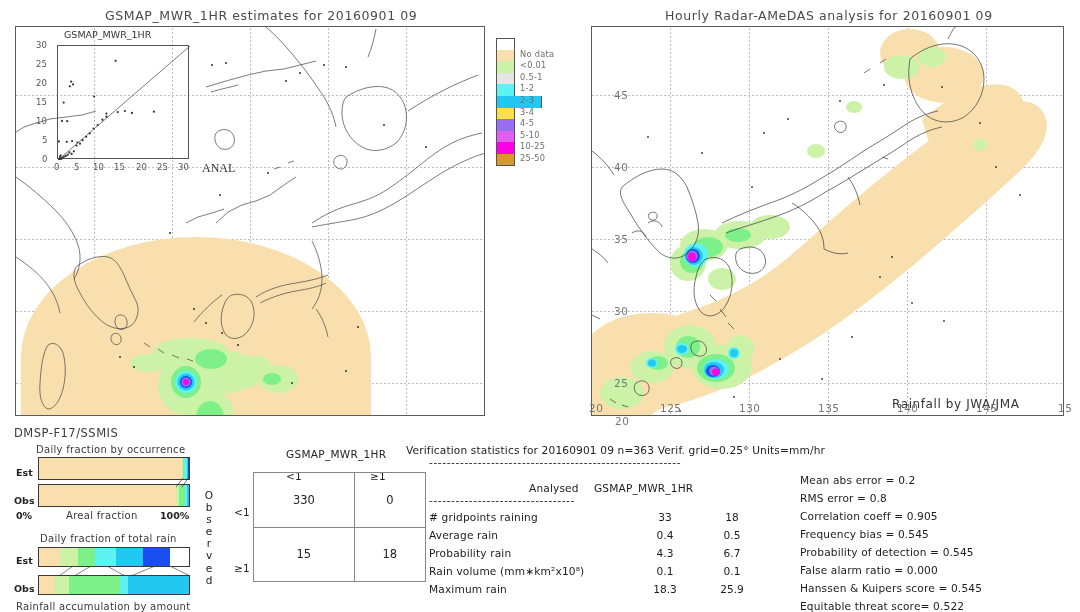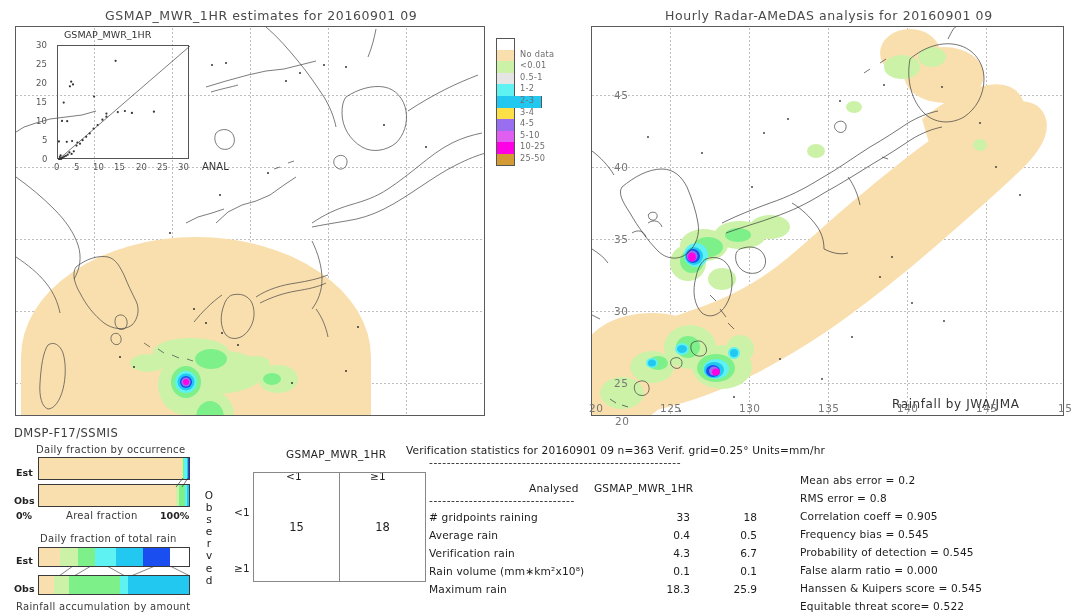--- a/index.html
+++ b/index.html
@@ -74,21 +74,21 @@
   #ctab table { border-collapse: collapse; width:100%; height:100%; }
   #ctab td {
     border:1px solid #888; text-align:center; vertical-align:middle;
     font-size:11.5px; color:#222; font-family:"DejaVu Sans", sans-serif;
   }
   .chead { position:absolute; font-size:10.5px; color:#222; white-space:nowrap; letter-spacing:.3px;}
   .vstack { position:absolute; font-size:10.5px; color:#222; line-height:12.1px; text-align:center; width:12px;}
 
   
   .vtxt { position:absolute; font-size:10.6px; color:#1c1c1c; white-space:nowrap; letter-spacing:.15px; font-family:"DejaVu Sans", sans-serif;}
-  .vnum { position:absolute; font-size:10.6px; color:#1c1c1c; white-space:nowrap; text-align:right;}
+  .vnum { position:absolute; font-size:10.6px; color:#1c1c1c; white-space:nowrap; text-align:center;}
   .dash { position:absolute; font-size:10.6px; color:#1c1c1c; white-space:nowrap; letter-spacing:.6px; overflow:hidden;}
 
   
   #inset { position:absolute; left:15px; top:31px; width:179px; height:140px; }
   #insetframe { position:absolute; left:41px; top:18px; width:132px; height:114px; border:1px solid #555; background:transparent;}
   .itick { position:absolute; font-size:8.5px; color:#555; white-space:nowrap;}
 </style>
 </head>
 <body>
 <div id="root">
@@ -271,21 +271,21 @@
     <div class="itick" style="left:26px; top:108px;">5</div>
     <div class="itick" style="left:26px; top:127px;">0</div>
 
     <div class="itick" style="left:38px; top:135px;">0</div>
     <div class="itick" style="left:58px; top:135px;">5</div>
     <div class="itick" style="left:77px; top:135px;">10</div>
     <div class="itick" style="left:98px; top:135px;">15</div>
     <div class="itick" style="left:120px; top:135px;">20</div>
     <div class="itick" style="left:141px; top:135px;">25</div>
     <div class="itick" style="left:162px; top:135px;">30</div>
-    <div class="itick" style="left:186px; top:134px; font-size:10px; color:#333;">ANAL</div>
+    <div class="itick" style="left:186px; top:134px; font-size:12px; color:#333;font-family:Liberation Serif, serif;">ANAL</div>
   </div>
 </div>
 
 <div id="legend">
       <div class="sw" style="background: rgb(255, 255, 255);"></div>
       <div class="sw" style="background: rgb(250, 223, 174);">
         <span class="swlab">No data</span>
       </div>
       <div class="sw" style="background: rgb(204, 242, 168);">
         <span class="swlab">&lt;0.01</span>
@@ -562,20 +562,24 @@
       <div>s</div>
       <div>e</div>
       <div>r</div>
       <div>v</div>
       <div>e</div>
       <div>d</div>
     </div>
 <div id="ctab">
   <table>
     <tbody>
+          <tr>
+      <td>330</td>
+      <td>0</td>
+    </tr>
     <tr>
       <td>15</td>
       <td>18</td>
     </tr>
   </tbody>
       </table>
 </div>
 
 <div class="vtxt" style="left:406px; top:444px;">Verification statistics for 20160901 09   n=363  Verif. grid=0.25°  Units=mm/hr</div>
 <div class="dash" style="left:429px; top:456px; width:638px;">---------------------------------------------------------</div>
@@ -585,21 +589,21 @@
 <div class="dash" style="left:429px; top:494px; width:268px;">---------------------------------</div>
 
 <div class="vtxt" style="left:429px; top:511px;"># gridpoints raining</div>
 <div class="vnum" style="left:640px; top:511px; width:50px;">33</div>
 <div class="vnum" style="left:707px; top:511px; width:50px;">18</div>
 
 <div class="vtxt" style="left:429px; top:529px;">Average rain</div>
 <div class="vnum" style="left:640px; top:529px; width:50px;">0.4</div>
 <div class="vnum" style="left:707px; top:529px; width:50px;">0.5</div>
 
-<div class="vtxt" style="left:429px; top:547px;">Verification rain</div>
+<div class="vtxt" style="left:429px; top:547px;">Probability rain</div>
 <div class="vnum" style="left:640px; top:547px; width:50px;">4.3</div>
 <div class="vnum" style="left:707px; top:547px; width:50px;">6.7</div>
 
 <div class="vtxt" style="left:429px; top:565px;">Rain volume (mm∗km²x10⁸)</div>
 <div class="vnum" style="left:640px; top:565px; width:50px;">0.1</div>
 <div class="vnum" style="left:707px; top:565px; width:50px;">0.1</div>
 
 <div class="vtxt" style="left:429px; top:583px;">Maximum rain</div>
 <div class="vnum" style="left:640px; top:583px; width:50px;">18.3</div>
 <div class="vnum" style="left:707px; top:583px; width:50px;">25.9</div>

